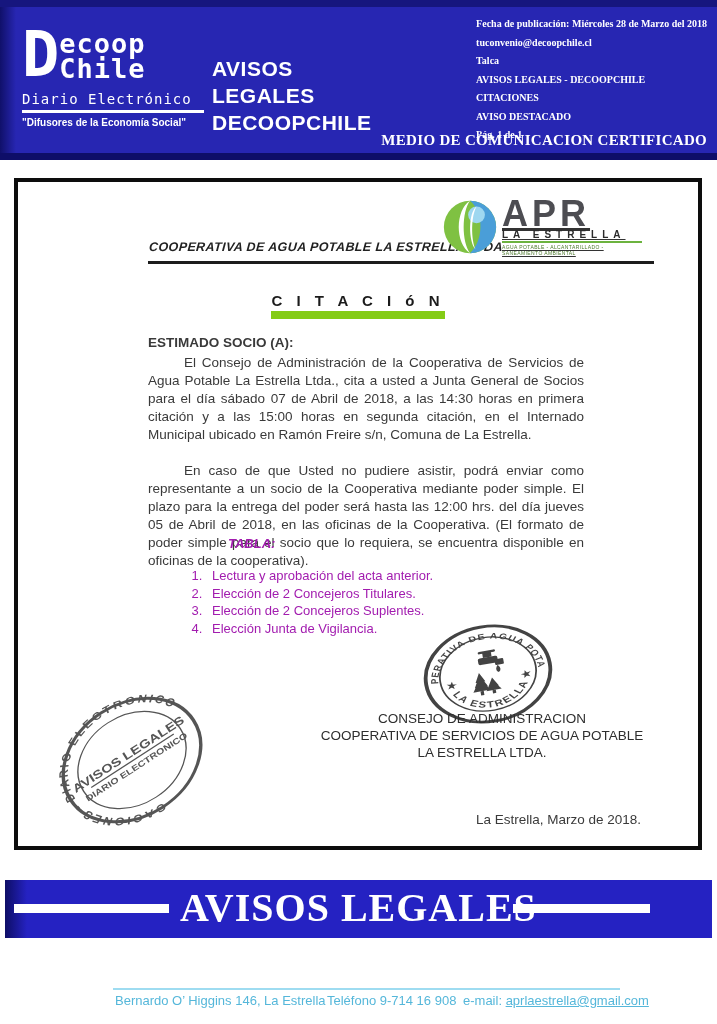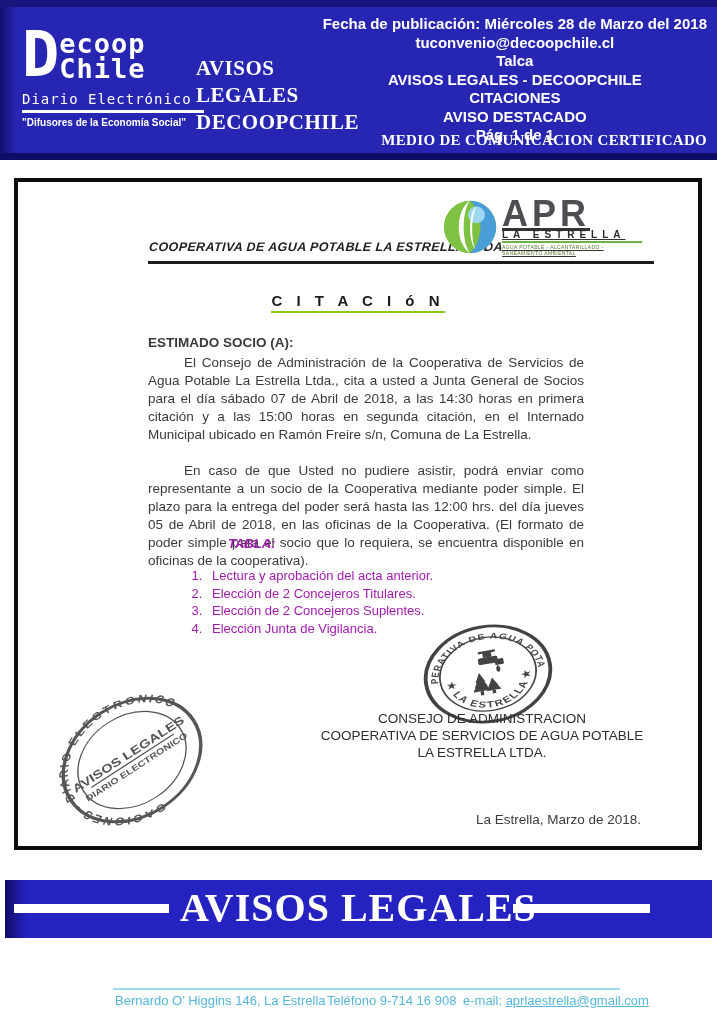--- a/index.html
+++ b/index.html
@@ -10,43 +10,43 @@
   .hdr{position:absolute;left:0;top:0;width:717px;height:160px;box-sizing:border-box;
        background:linear-gradient(90deg,#10106a 0px,#2726b2 16px,#2726b2 100%);
        border-top:7px solid #16167e;border-bottom:7px solid #0e0e68;color:#fff;}
   .logo{position:absolute;left:22px;top:22px;width:185px;}
   .logo-top{display:flex;align-items:flex-start;font-family:"DejaVu Sans Mono",monospace;font-weight:bold;}
   .logo-d{font-size:62px;line-height:52px;}
   .logo-words{display:flex;flex-direction:column;font-size:27px;line-height:25px;letter-spacing:1px;margin-top:2px;}
   .logo-sub{font-family:"DejaVu Sans Mono",monospace;font-size:14px;letter-spacing:1px;margin-top:10px;}
   .logo-rule{height:3px;background:#fff;margin-top:3px;width:182px;}
   .logo-tag{font-size:10px;font-weight:bold;margin-top:4px;}
-  .brand{position:absolute;left:196px;top:48px;font-family:Liberation Serif, serif;
+  .brand{position:absolute;left:212px;top:48px;font-family:Liberation Sans, sans-serif;
          font-weight:bold;font-size:21px;line-height:27px;letter-spacing:.5px;}
-  .hmeta{position:absolute;right:10px;top:8px;text-align:center;font-size:15px;font-weight:bold;line-height:18.5px;}
+  .hmeta{position:absolute;right:10px;top:8px;text-align:left;font-size:10px;font-weight:bold;line-height:18.5px;font-family:Liberation Serif, serif;}
   .certified{position:absolute;right:10px;bottom:4px;font-family:"Liberation Serif",serif;
              font-weight:bold;font-size:15px;letter-spacing:.3px;}
 
   
   .doc{position:absolute;left:14px;top:178px;width:688px;height:672px;box-sizing:border-box;
        border:4px solid #0d0d0d;background:#fff;}
   .lh-name{position:absolute;left:131px;top:58px;font-style:italic;font-weight:bold;font-size:12.5px;
            letter-spacing:.4px;color:#222;transform:skewX(-4deg);}
   .lh-rule{position:absolute;left:130px;top:79px;width:506px;height:3px;background:#1c1c1c;}
   .aprlogo{position:absolute;left:424px;top:14px;width:200px;height:62px;display:flex;align-items:center;text-decoration:underline;}
   .apr-swirl{width:56px;height:56px;flex:0 0 auto;}
   .apr-right{margin-left:4px;display:flex;flex-direction:column;align-items:stretch;}
   .apr-word{font-size:36px;font-weight:bold;color:#4d4d52;line-height:30px;letter-spacing:4px;}
   .apr-name{font-size:10px;font-weight:bold;color:#2b2b2b;letter-spacing:5px;border-bottom:2px solid #6cb33f;
             padding-bottom:1px;}
   .apr-serv{font-size:5px;color:#4a7729;letter-spacing:.4px;margin-top:1px;}
 
   .doc-title{position:absolute;left:0;top:110px;width:100%;text-align:center;}
   .doc-title span{font-weight:bold;font-size:15px;letter-spacing:5px;color:#1b1b1b;
-                  border-bottom:2px solid #84cc16;padding-bottom:2px;}
+                  border-bottom:8px solid #84cc16;padding-bottom:2px;}
 
   .body-block{position:absolute;left:130px;top:152px;width:436px;font-size:13.5px;line-height:18px;
               text-align:justify;color:#3a3a3a;}
   .saluta{font-weight:bold;margin:0 0 2px 0;}
   .para{margin:0;text-indent:36px;}
   .para + .para{margin-top:18px;}
 
   .agenda{position:absolute;left:130px;top:354px;width:400px;font-size:13px;color:#a21caf;}
   .agenda-label{font-weight:bold;font-style:italic;margin-left:80px;}
   .agenda ol{margin:16px 0 17px 58px;padding:0;line-height:17.5px;}

